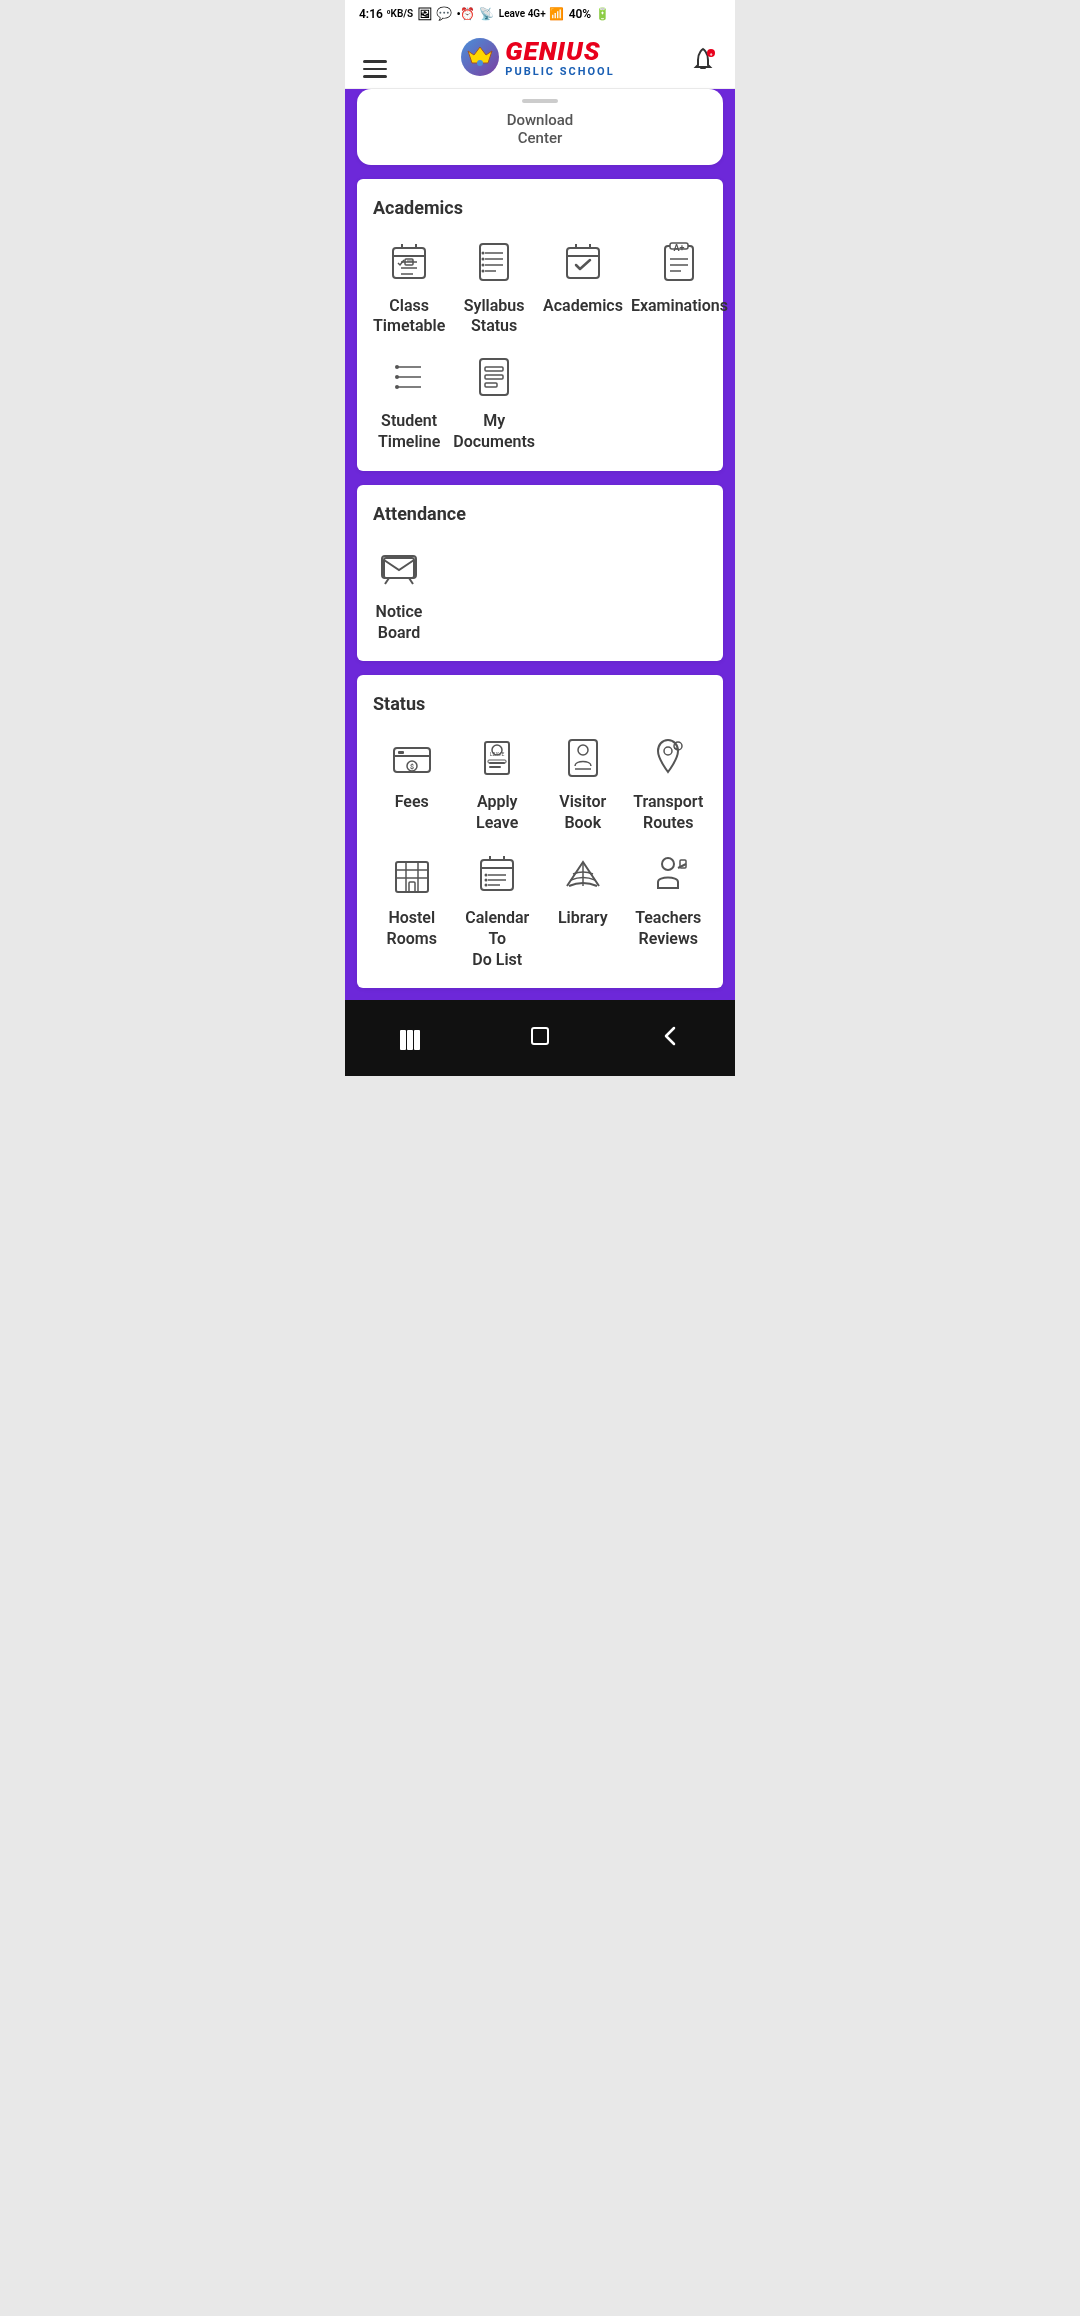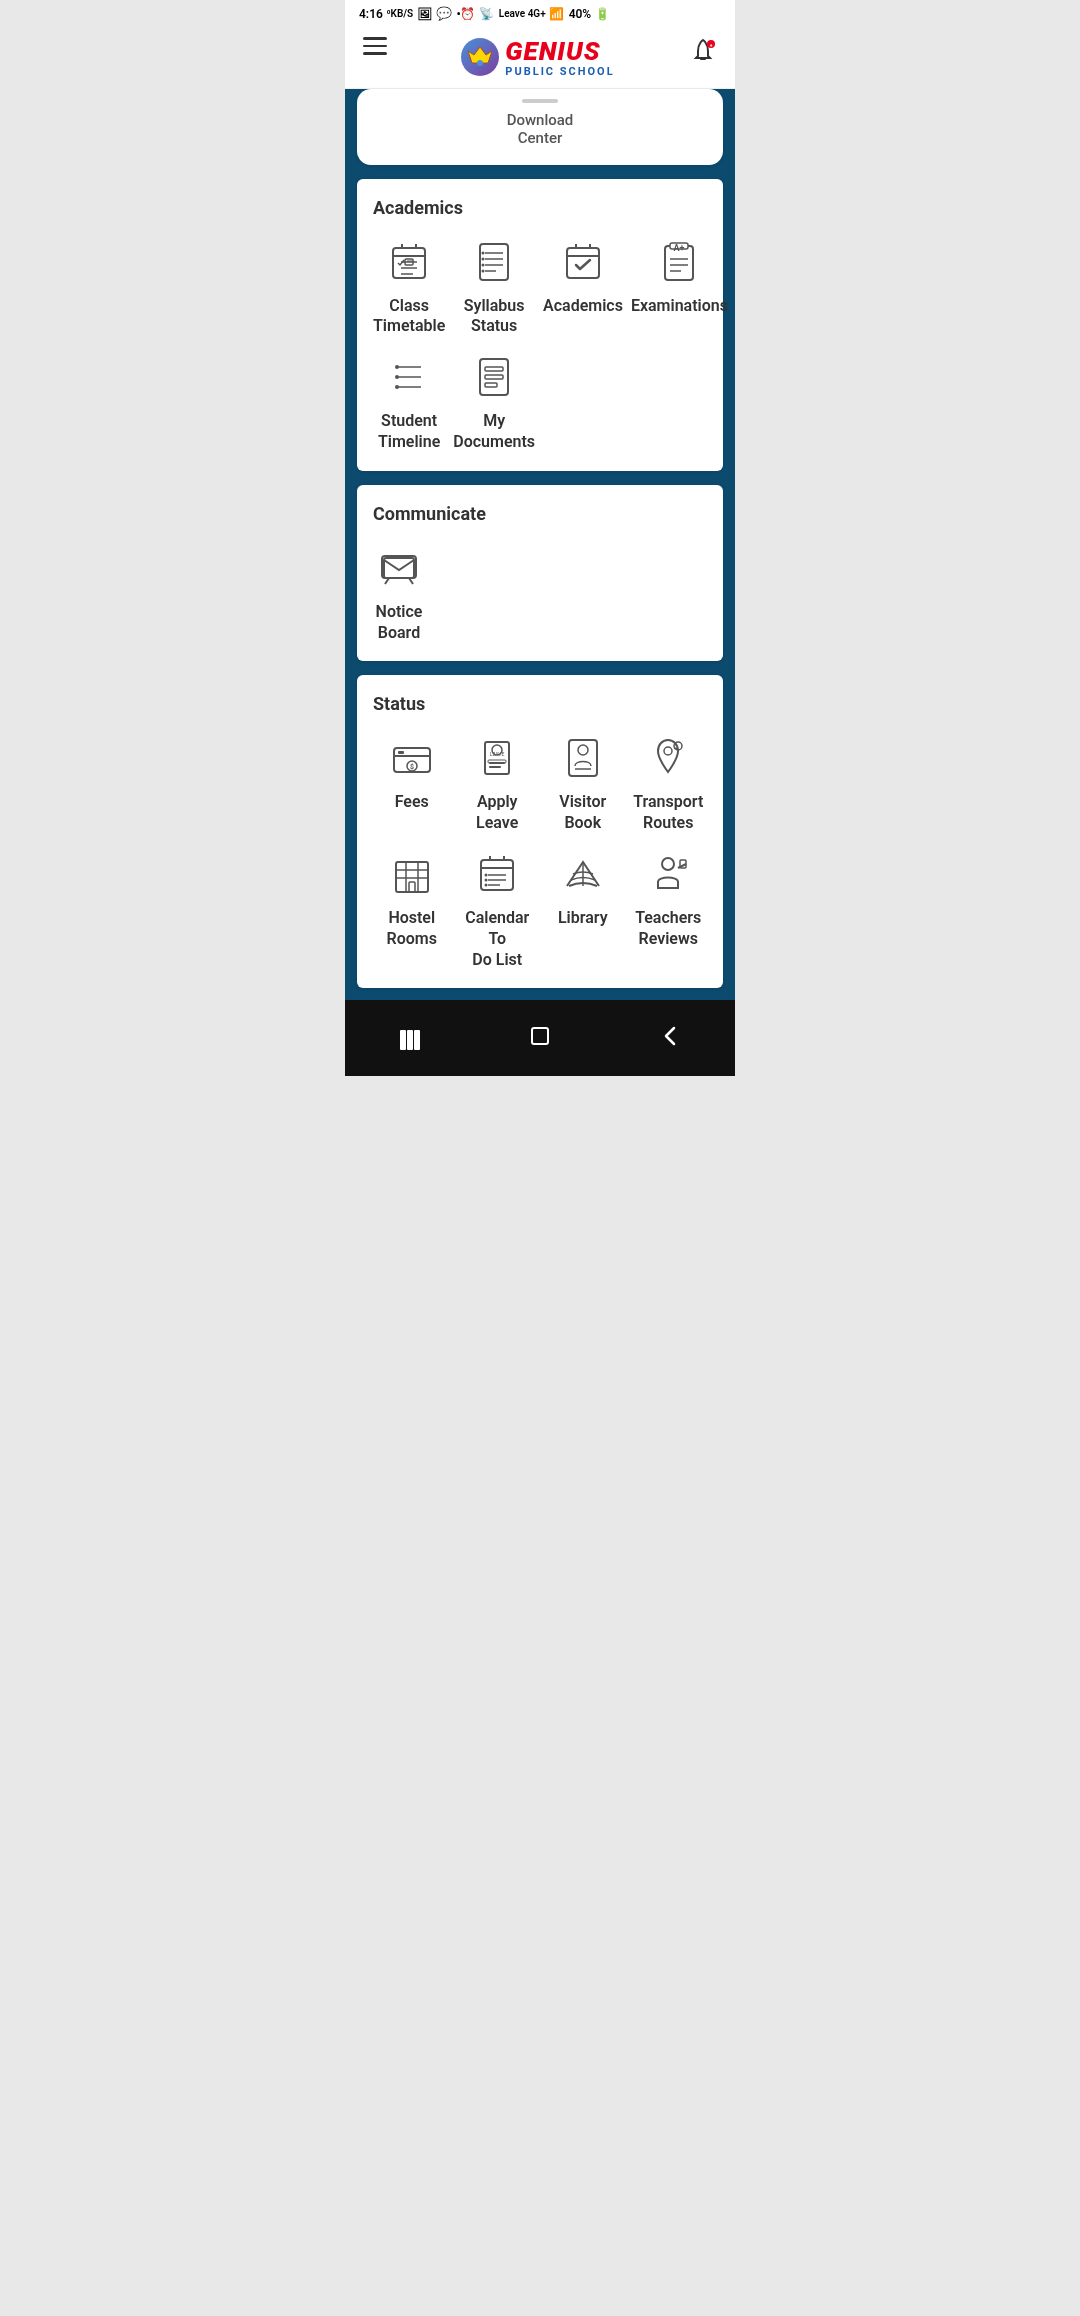--- a/index.html
+++ b/index.html
@@ -25,42 +25,42 @@
       color: #000;
     }
     .status-left { display: flex; align-items: center; gap: 4px; }
     .status-right { display: flex; align-items: center; gap: 4px; }
 
     
     .header {
       background: #fff;
       display: flex;
       justify-content: space-between;
-      align-items: flex-start;
+      align-items: flex-end;
       padding: 10px 18px;
       border-bottom: 1px solid #eee;
     }
     .hamburger-icon { display: flex; flex-direction: column; gap: 5px; cursor: pointer; }
     .hamburger-icon span { display: block; width: 24px; height: 2.5px; background: #333; border-radius: 2px; }
     .logo-area { display: flex; align-items: center; gap: 6px; }
     .logo-crown {
       width: 38px; height: 38px;
       background: linear-gradient(135deg, #4a90d9, #7b3fa0);
       border-radius: 50%;
       display: flex; align-items: center; justify-content: center;
       font-size: 18px;
     }
     .logo-text { font-size: 26px; font-weight: 900; color: #e8001c; letter-spacing: 1px; font-style: italic; }
     .logo-sub { font-size: 11px; color: #1a5fb4; font-weight: 700; letter-spacing: 2px; text-transform: uppercase; }
     .logo-wrapper { display: flex; flex-direction: column; align-items: flex-start; line-height: 1.1; }
     .bell-icon { position: relative; cursor: pointer; }
 
     
     .scroll-area {
-      background: #0c4a6e;
+      background: #6d28d9;
       padding: 0 12px 12px;
       display: flex;
       flex-direction: column;
       gap: 14px;
     }
 
     
     .card {
       background: #fff;
       border-radius: 6px;
@@ -289,21 +289,21 @@
             <rect x="13" y="28" width="12" height="4" rx="1" stroke="#555" stroke-width="1.5" fill="none"></rect>
           </svg>
         </div>
         <span class="icon-label">My<br>Documents</span>
       </div>
 
     </div>
   </div>
 
   <div class="card">
-    <div class="section-title">Communicate</div>
+    <div class="section-title">Attendance</div>
     <div class="communicate-grid">
 
       <div class="grid-item">
         <div class="icon-box">
           <svg class="icon-svg" viewBox="0 0 44 44" fill="none">
             <rect x="5" y="10" width="34" height="22" rx="3" stroke="#555" stroke-width="2" fill="none"></rect>
             <polyline points="5,28 14,22 22,27 30,19 39,23" stroke="#555" stroke-width="1.5" fill="none"></polyline>
             <line x1="12" y1="32" x2="8" y2="38" stroke="#555" stroke-width="2"></line>
             <line x1="32" y1="32" x2="36" y2="38" stroke="#555" stroke-width="2"></line>
 

